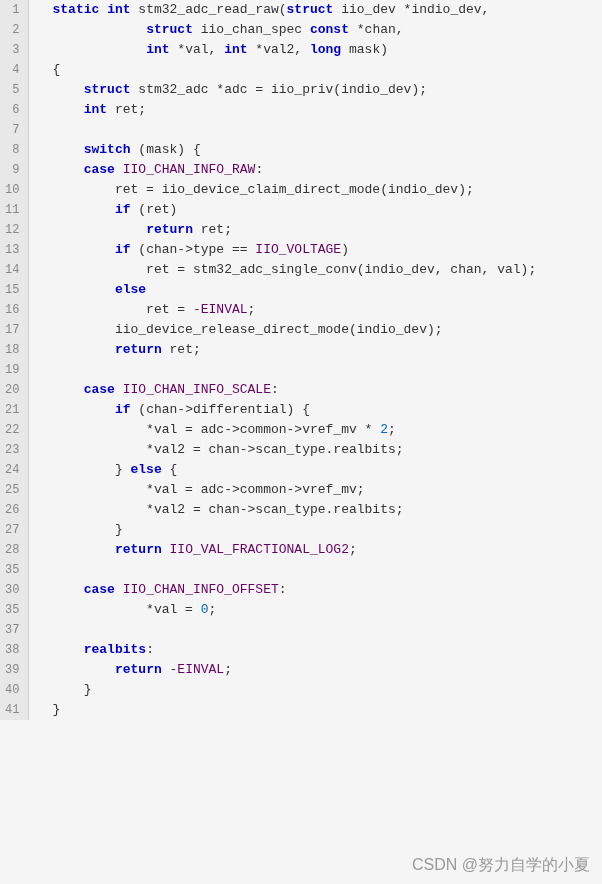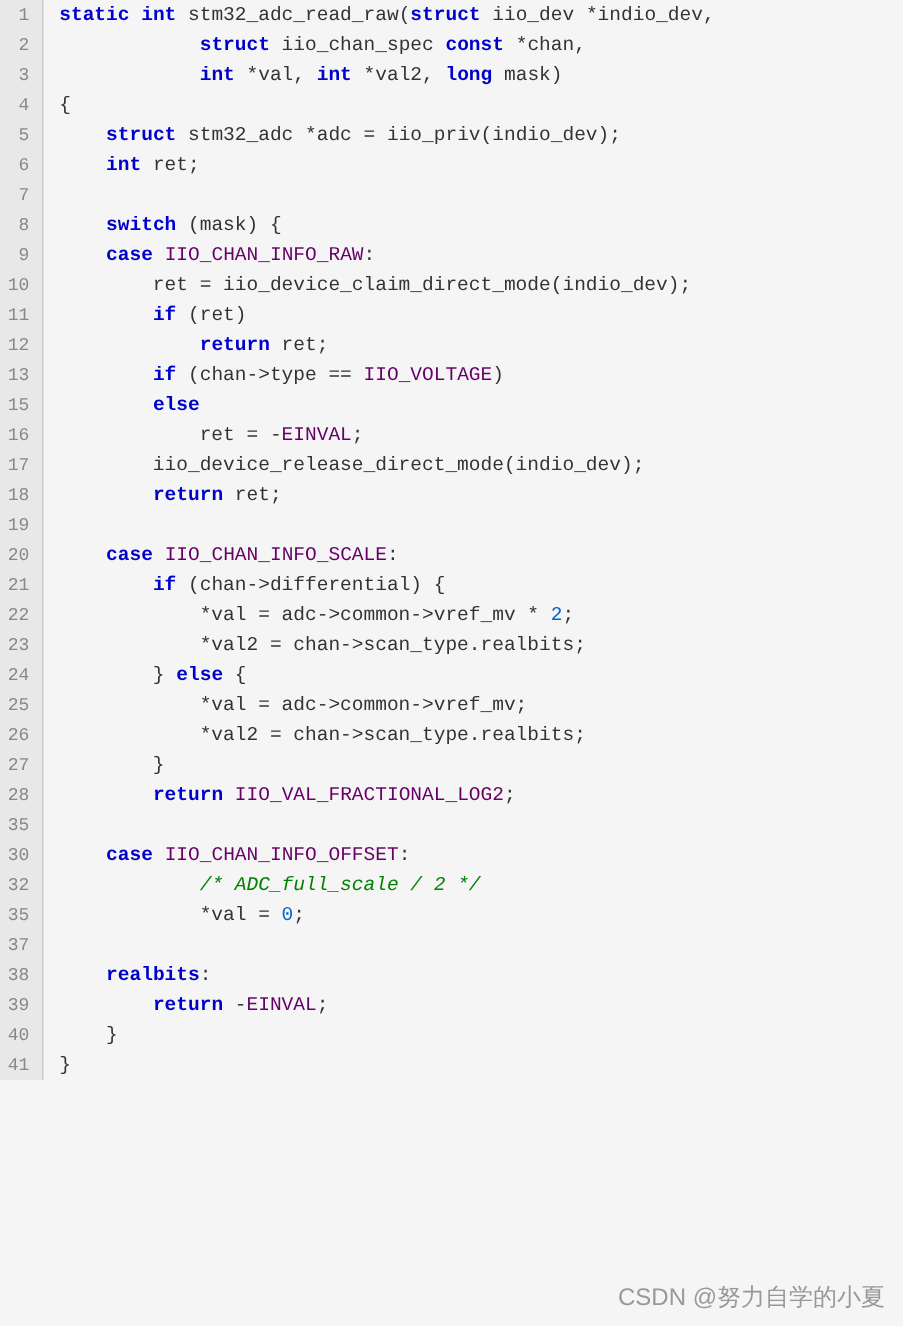--- a/index.html
+++ b/index.html
@@ -32,21 +32,21 @@
       padding-right: 8px;
       padding-left: 4px;
       color: #888;
       background: #e8e8e8;
       user-select: none;
       vertical-align: top;
       font-size: 12px;
       border-right: 1px solid #ccc;
     }
     .line-code {
-      padding-left: 11px;
+      padding-left: 24px;
       white-space: pre;
       color: #333;
       vertical-align: top;
     }
     
     .kw { color: #0000cc; font-weight: bold; }       
     .type { color: #0000cc; font-weight: bold; }                           
     .cm { color: #008000; font-style: italic; }                          
     .num { color: #0066cc; }                              
     .macro { color: #660066; }                        
@@ -111,20 +111,24 @@
         </tr>
         <tr>
           <td class="line-num">12</td>
           <td class="line-code">            <span class="kw">return</span> ret;</td>
         </tr>
         <tr>
           <td class="line-num">13</td>
           <td class="line-code">        <span class="kw">if</span> (chan-&gt;type == <span class="macro">IIO_VOLTAGE</span>)</td>
         </tr>
         <tr>
+          <td class="line-num">14</td>
+          <td class="line-code">            ret = stm32_adc_single_conv(indio_dev, chan, val);</td>
+        </tr>
+        <tr>
           <td class="line-num">15</td>
           <td class="line-code">        <span class="kw">else</span></td>
         </tr>
         <tr>
           <td class="line-num">16</td>
           <td class="line-code">            ret = -<span class="macro">EINVAL</span>;</td>
         </tr>
         <tr>
           <td class="line-num">17</td>
           <td class="line-code">        iio_device_release_direct_mode(indio_dev);</td>
@@ -173,24 +177,20 @@
           <td class="line-num">28</td>
           <td class="line-code">        <span class="kw">return</span> <span class="macro">IIO_VAL_FRACTIONAL_LOG2</span>;</td>
         </tr>
         <tr>
           <td class="line-num">35</td>
           <td class="line-code"></td>
         </tr>
         <tr>
           <td class="line-num">30</td>
           <td class="line-code">    <span class="kw">case</span> <span class="macro">IIO_CHAN_INFO_OFFSET</span>:</td>
-        </tr>
-        <tr>
-          <td class="line-num">32</td>
-          <td class="line-code">            <span class="cm">/* ADC_full_scale / 2 */</span></td>
         </tr>
         <tr>
           <td class="line-num">35</td>
           <td class="line-code">            *val = <span class="num">0</span>;</td>
         </tr>
         <tr>
           <td class="line-num">37</td>
           <td class="line-code"></td>
         </tr>
         <tr>

